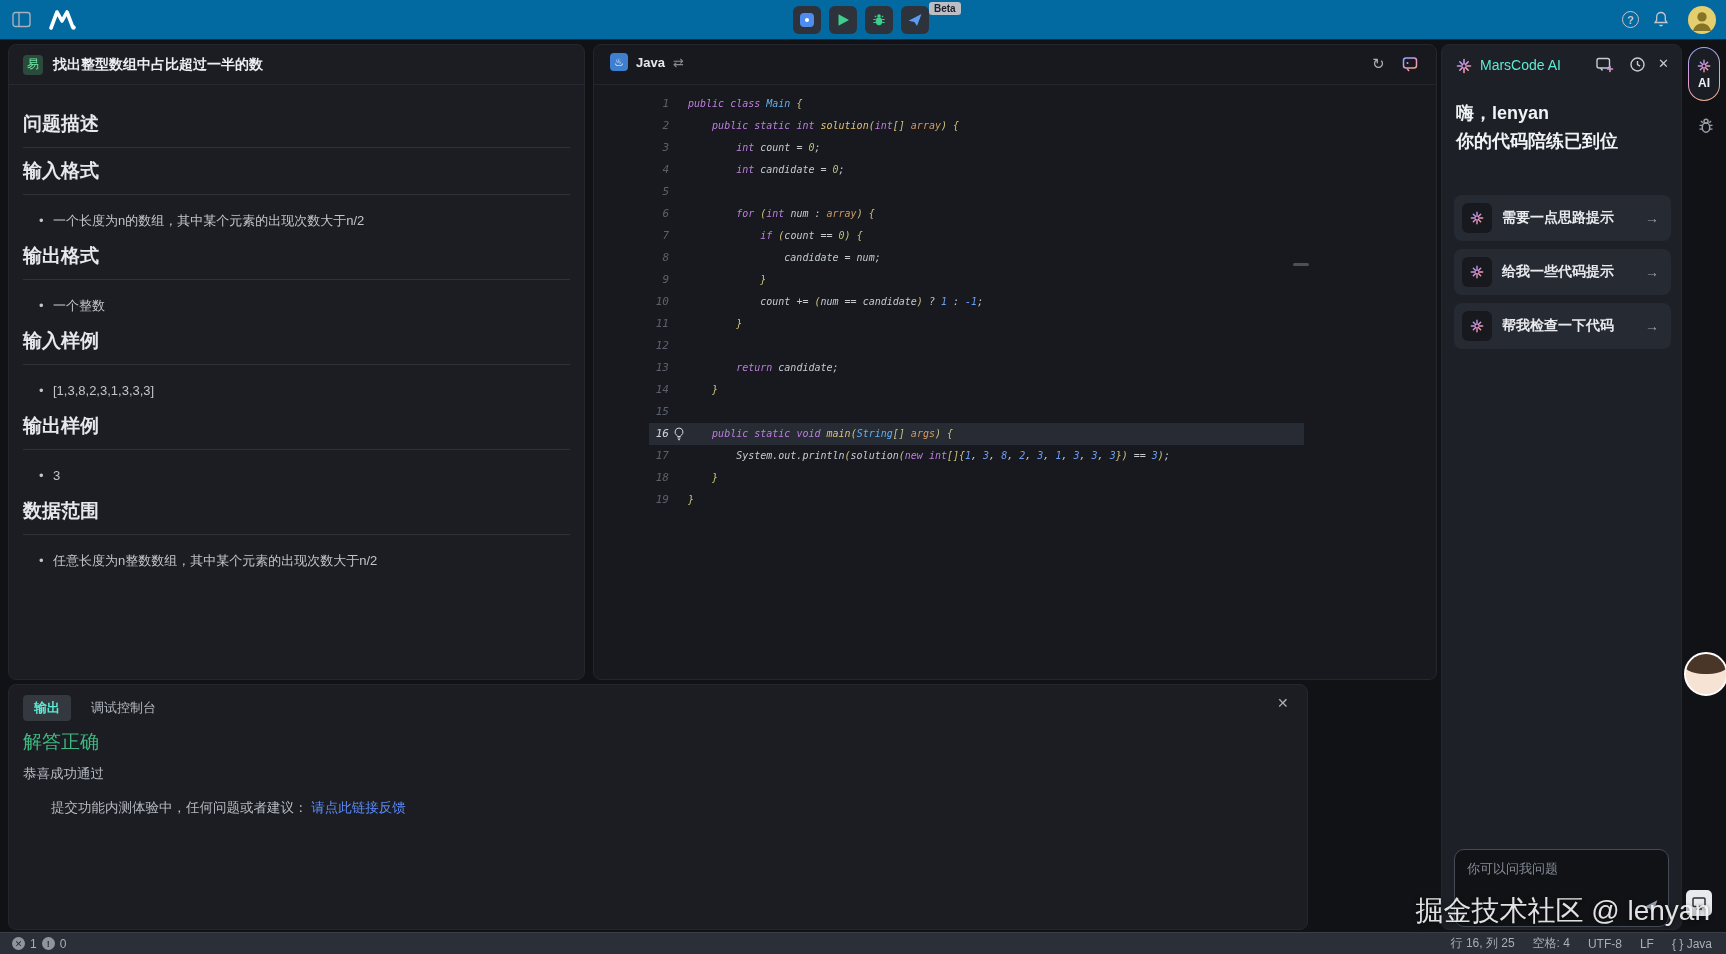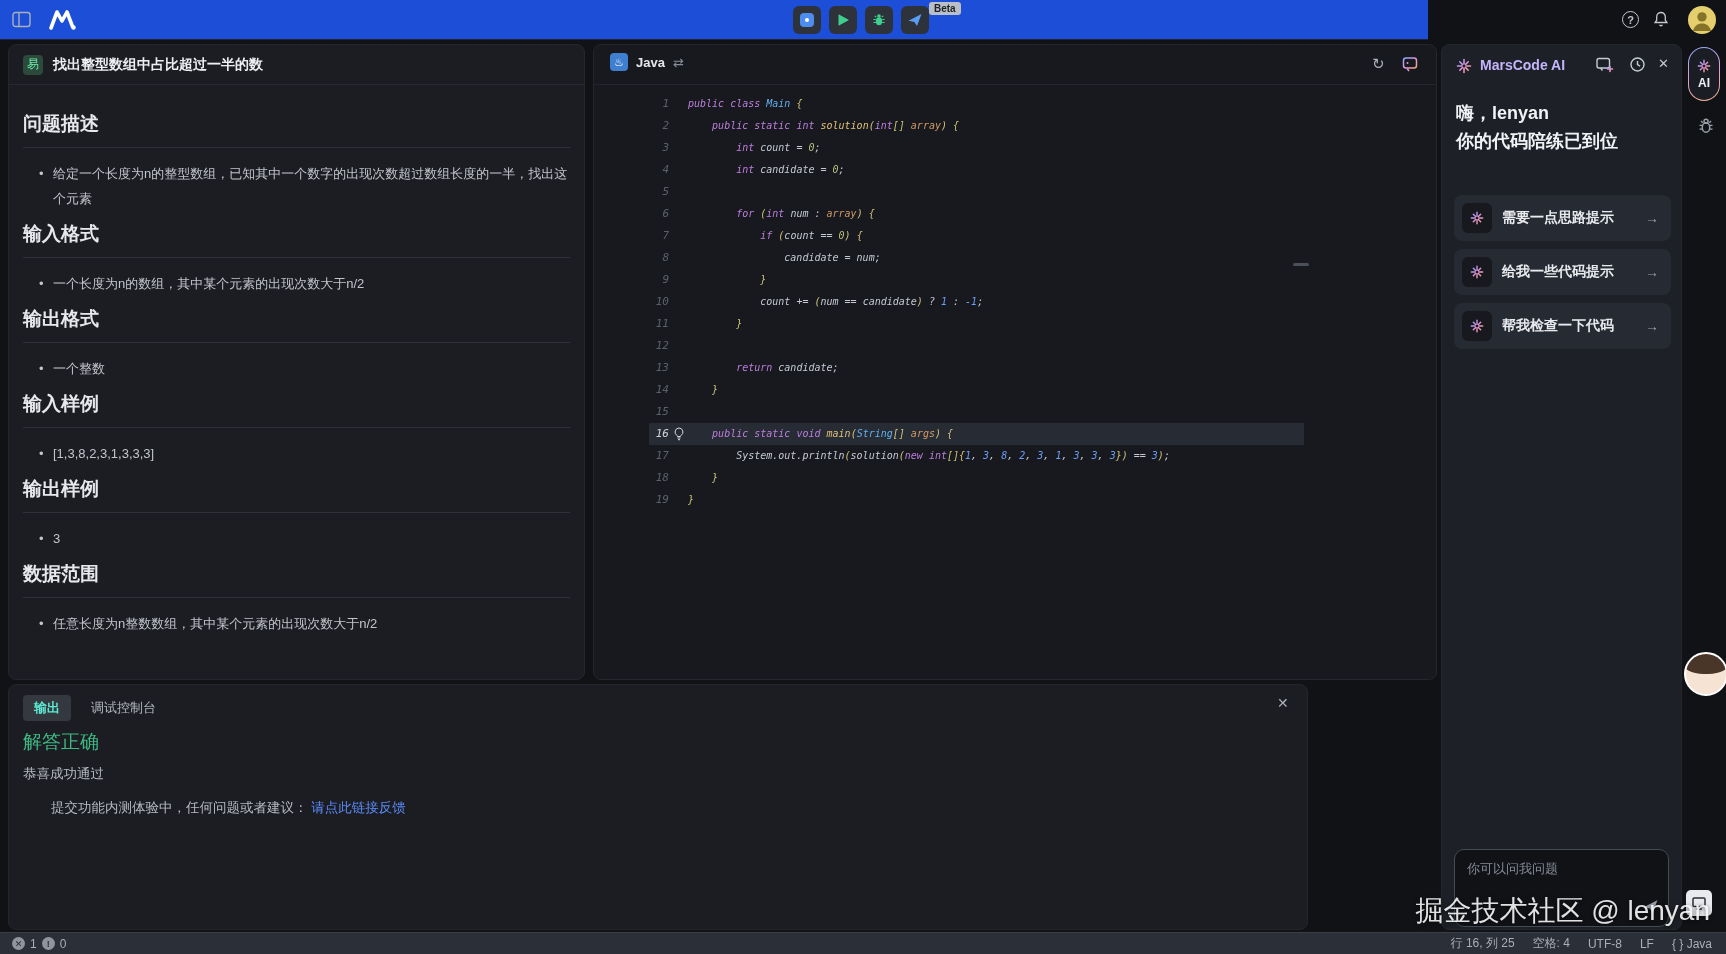--- a/index.html
+++ b/index.html
@@ -1,21 +1,21 @@
 <!DOCTYPE html>
 <html><head>
 <meta charset="utf-8">
 <style>
   * { margin:0; padding:0; box-sizing:border-box; }
   html,body { width:1726px; height:954px; background:#101216; overflow:hidden;
     font-family:"Liberation Sans","DejaVu Sans",sans-serif; }
   .abs { position:absolute; }
 
   
-  #topbar { position:absolute; left:0; top:0; width:1428px; height:40px; background:#1d4ed8; border-bottom:1px solid #22252b; }
+  #topbar { position:absolute; left:0; top:0; width:1726px; height:40px; background:#0369a1; border-bottom:1px solid #22252b; }
   .tb-icon { position:absolute; cursor:pointer; }
   .tb-btn { position:absolute; top:6px; width:28px; height:28px; background:#2e323a; border-radius:6px;
     display:flex; align-items:center; justify-content:center; cursor:pointer; }
   .beta-badge { position:absolute; left:929px; top:2px; background:#b9bec7; color:#1e2127; font-size:10px;
     padding:1px 5px; border-radius:3px; font-weight:bold; }
   .help-circle { position:absolute; left:1622px; top:11px; width:17px; height:17px; border:1.5px solid #c3c7ce;
     border-radius:50%; color:#c3c7ce; font-size:11px; font-weight:bold; display:flex; align-items:center; justify-content:center; cursor:pointer; }
   .avatar-top { position:absolute; left:1688px; top:6px; width:28px; height:28px; border-radius:50%; background:#e5ce6d; overflow:hidden; cursor:pointer; }
 
   
@@ -51,21 +51,21 @@
   .code-line.active::before { content:""; position:absolute; left:55px; width:655px; top:0; bottom:0; background:#262b34; }
   .ln { position:relative; display:inline-block; width:75px; text-align:right; color:#5a606b; font-size:11px; }
   .code-line.active .ln { color:#cfd3da; }
   .bulb-slot { position:relative; display:inline-block; width:19px; text-align:center; }
   .code-text { position:relative; }
   .tk-k{color:#bd7fdd;} .tk-t{color:#61afef;} .tk-f{color:#e0c078;} .tk-v{color:#c5cad3;}
   .tk-n{color:#6b9ef5;} .tk-z{color:#b8bf7a;} .tk-b{color:#cfc27a;} .tk-p{color:#c5cad3;} .tk-c{color:#d19a66;}
   .scroll-dash { position:absolute; left:699px; top:218px; width:16px; height:3px; background:#4b5058; border-radius:2px; cursor:pointer; }
 
   
-  .ai-header-title { position:absolute; left:38px; top:12px; color:#c4b5fd; font-size:14px; font-weight:bold; }
+  .ai-header-title { position:absolute; left:38px; top:12px; color:#5eead4; font-size:14px; font-weight:normal; }
   .ai-hdr-ic { position:absolute; top:11px; cursor:pointer; color:#c6cad2; font-size:13px; }
   .greet { position:absolute; left:14px; color:#f0f2f5; font-size:18px; font-weight:bold; }
   .sugg { position:absolute; left:12px; width:217px; height:46px; background:#262a32; border-radius:8px; cursor:pointer; }
   .sugg .icbox { position:absolute; left:8px; top:8px; width:30px; height:30px; background:#17191e; border-radius:6px;
     display:flex; align-items:center; justify-content:center; }
   .sugg .lbl { position:absolute; left:48px; top:0; height:46px; display:flex; align-items:center; color:#e8eaee; font-size:14px; font-weight:bold; }
   .sugg .arr { position:absolute; right:12px; top:0; height:46px; display:flex; align-items:center; color:#9aa0ab; font-size:14px; }
   .chat-box { position:absolute; left:12px; top:804px; width:215px; height:78px; }
   .chat-box textarea { width:100%; height:100%; background:#101216; border:1px solid #454a55; border-radius:10px;
     color:#eab308; font-size:13px; padding:10px 12px; resize:none; outline:none; font-family:inherit; }
@@ -178,21 +178,20 @@
 </div>
 
 <div id="problem-panel" class="card">
   <div class="prob-titlebar">
     <span class="diff-badge">易</span>
     <span class="prob-title">找出整型数组中占比超过一半的数</span>
   </div>
   <div class="panel-body">
     <div class="section">
       <div class="section-title">问题描述</div>
-      <div class="bullet">给定一个长度为n的整型数组，已知其中一个数字的出现次数超过数组长度的一半，找出这个元素</div>
     </div>
     <div class="section">
       <div class="section-title">输入格式</div>
       <div class="bullet">一个长度为n的数组，其中某个元素的出现次数大于n/2</div>
     </div>
     <div class="section">
       <div class="section-title">输出格式</div>
       <div class="bullet">一个整数</div>
     </div>
     <div class="section">

